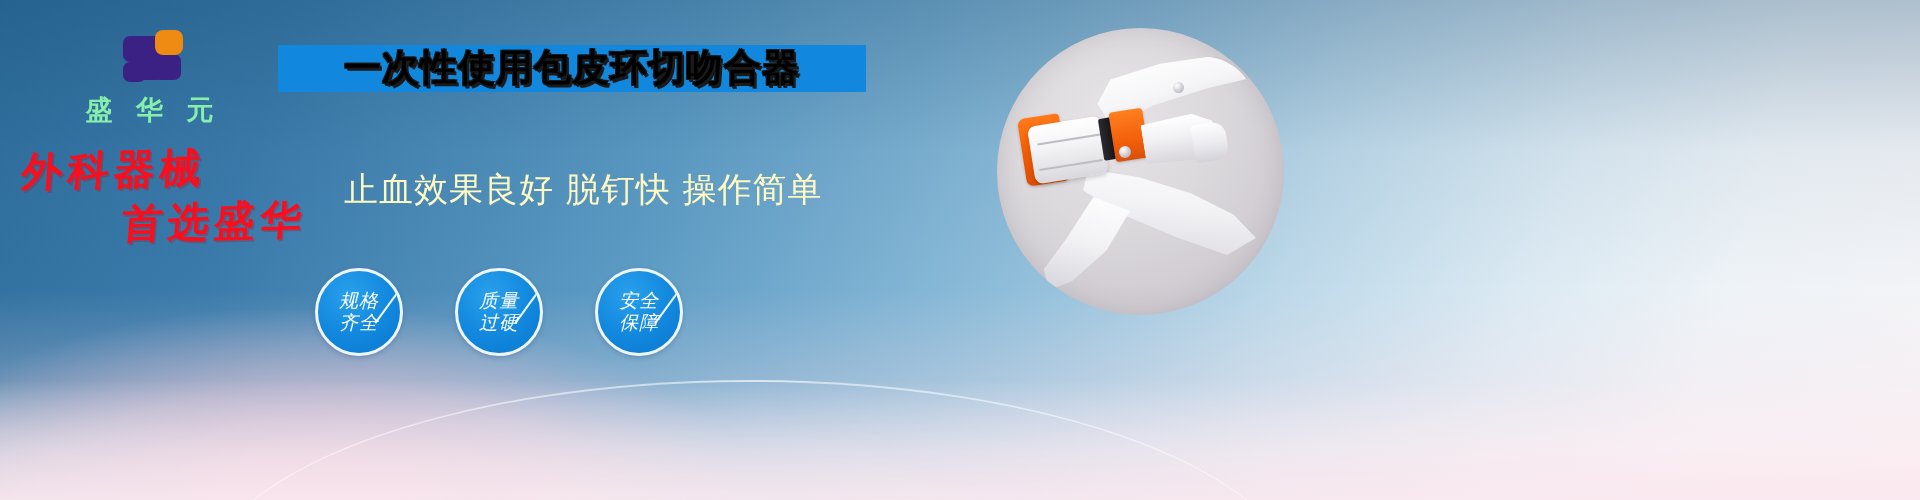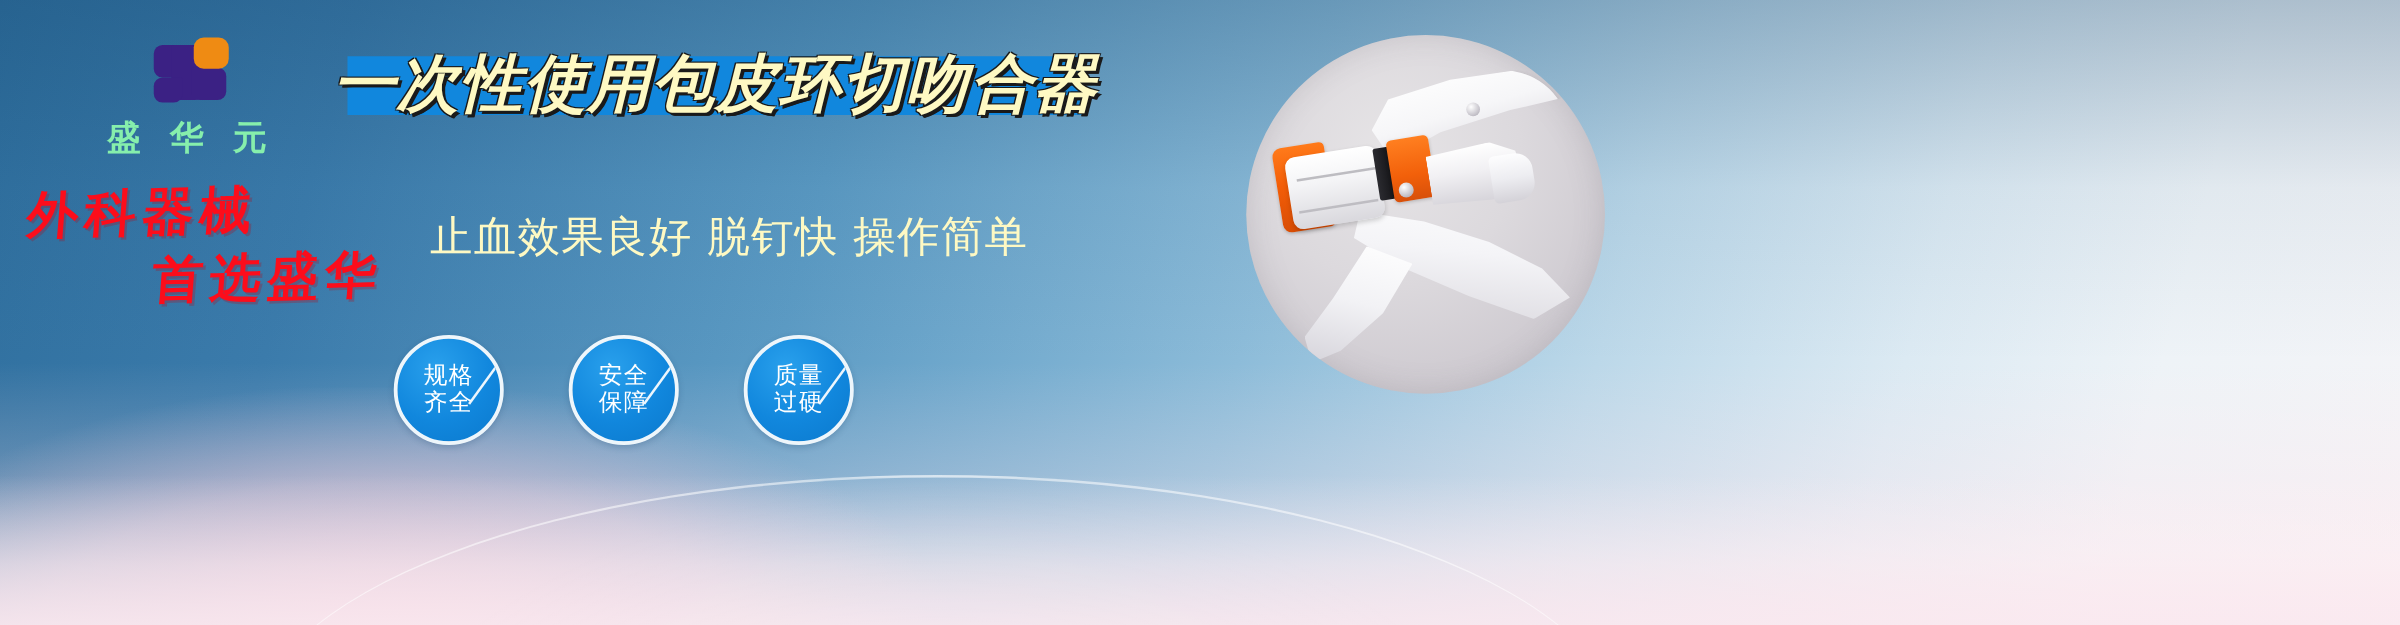--- a/index.html
+++ b/index.html
@@ -103,34 +103,33 @@
   #calli .l2 { display:block; margin-top:12px; margin-left:100px; transform:skewX(-6deg) rotate(-1.5deg); }
 
   
   #title-banner {
     position:absolute; left:278px; top:45px;
     width:588px; height:47px;
     background:#1187dd;
     display:flex; align-items:center; justify-content:center;
   }
   #title-banner .tt {
-    font-size:50px;
+    font-size:37px;
     font-weight:700;
-    color:#fef9c3;
+    color:#000000;
     letter-spacing:1px;
     white-space:nowrap;
     font-family:"DejaVu Sans","Liberation Sans",sans-serif;
     text-shadow:
       2.5px 2.5px 0 #1a1a1a,
       -1px -1px 0 #1a1a1a,
       1px -1px 0 #1a1a1a,
       -1px 1px 0 #1a1a1a,
       2px 2px 0 #1a1a1a;
     transform:translateY(-1px);
-    font-style:italic;
   }
 
   
   #subtitle {
     position:absolute; left:344px; top:167px;
     font-size:34px;
     font-weight:400;
     color:#fef9c3;
     letter-spacing:1px;
     white-space:nowrap;
@@ -145,20 +144,21 @@
   .badge {
     position:relative;
     width:88px; height:88px;
     border-radius:50%;
     background:radial-gradient(circle at 38% 28%, #29a0ec 0%, #1187dd 55%, #0b79cd 100%);
     border:3px solid #eef6fb;
     box-shadow:0 2px 5px rgba(20,60,100,0.22);
     display:flex; flex-direction:column;
     align-items:center; justify-content:center;
     overflow:hidden;
+    font-style:italic;
   }
   .badge .slash {
     position:absolute;
     right:12px; top:16px;
     width:2px; height:40px;
     background:rgba(255,255,255,0.92);
     transform:rotate(36deg);
     transform-origin:center;
   }
   .badge .bl {
@@ -317,28 +317,28 @@
 
     <div class="badge">
       <span class="slash"></span>
       <span class="bl">规格</span>
       <span class="bl">齐全</span>
     </div>
 
 
     <div class="badge">
       <span class="slash"></span>
+      <span class="bl">质量</span>
+      <span class="bl">过硬</span>
+    </div>
+
+    <div class="badge">
+      <span class="slash"></span>
       <span class="bl">安全</span>
       <span class="bl">保障</span>
-    </div>
-
-    <div class="badge">
-      <span class="slash"></span>
-      <span class="bl">质量</span>
-      <span class="bl">过硬</span>
     </div>
 
   </div>
 
   <div id="product">
     <div class="pdisc">
       <div class="st st-arm-top"></div>
       <div class="st st-arm-bot"></div>
       <div class="st st-handle"></div>
       <div class="st st-cap"></div>

